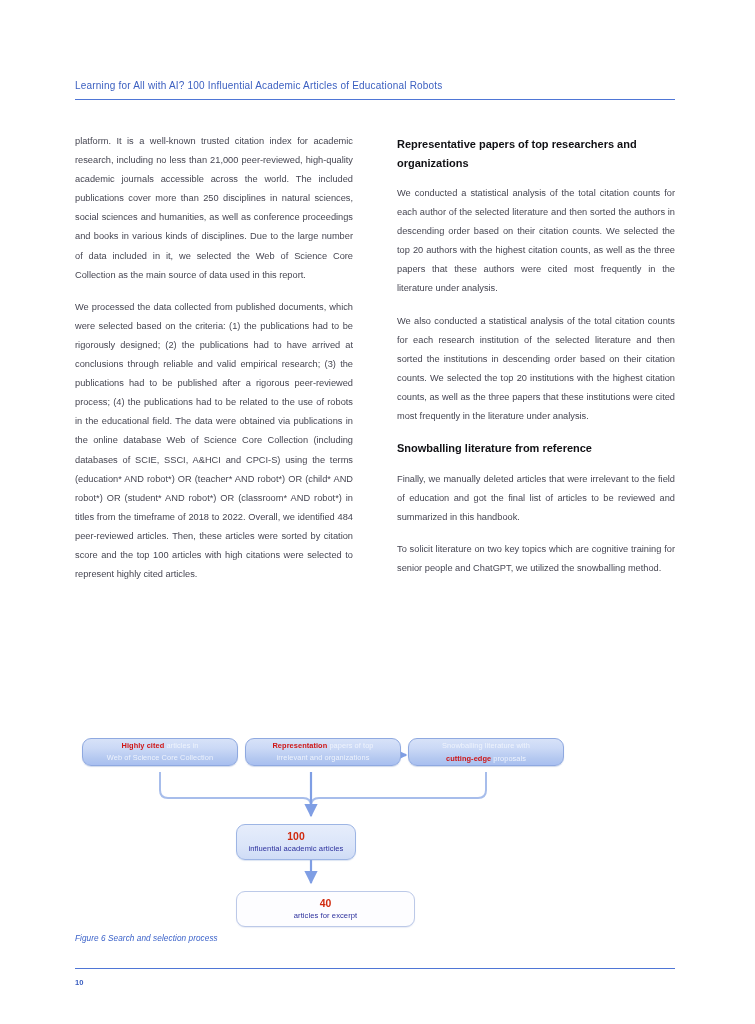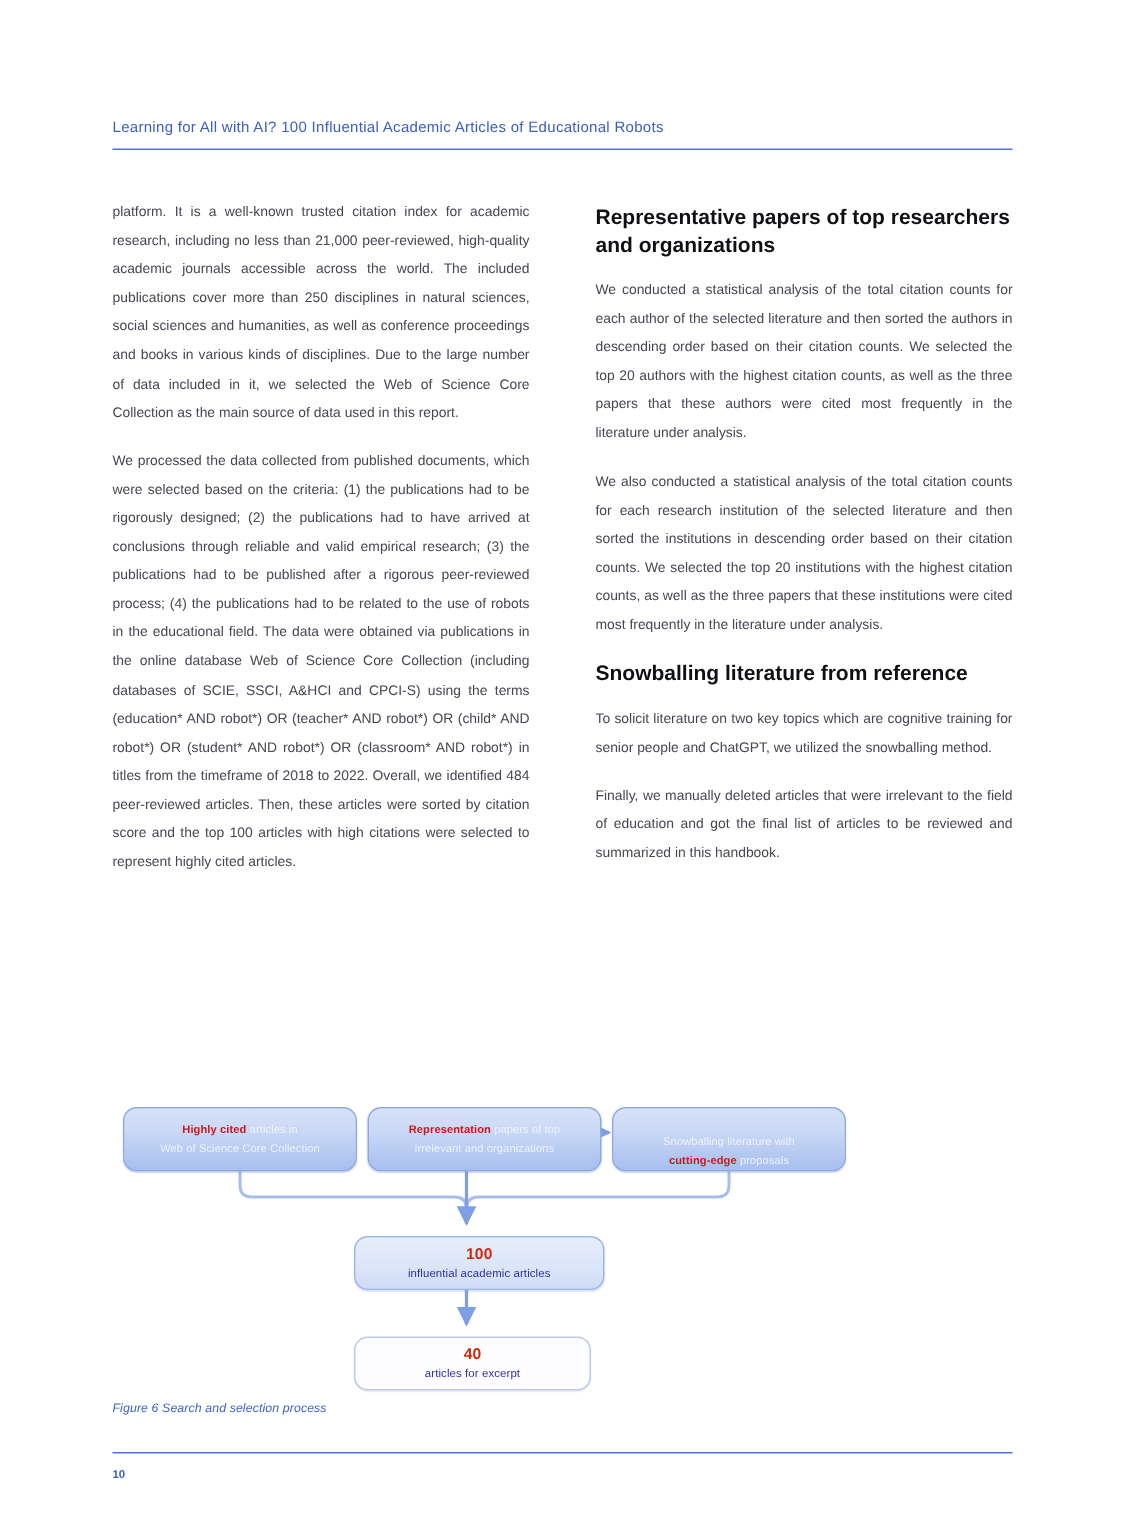--- a/index.html
+++ b/index.html
@@ -61,21 +61,21 @@
   p.body {
     margin: 0 0 13px 0;
     font-size: 9.25px;
     line-height: 19.1px;
     text-align: justify;
     color: #464652;
     hyphens: none;
   }
   h3.sub {
     margin: 0 0 12px 0;
-    font-size: 14px;
+    font-size: 11px;
     line-height: 18.5px;
     font-weight: bold;
     color: #101014;
     text-align: left;
   }
   h3.sub.tight {
     margin-top: 3px;
   }
 
   
@@ -98,40 +98,40 @@
     display: flex;
     flex-direction: column;
     justify-content: center;
     align-items: center;
     z-index: 3;
   }
 
   
   .fc-top {
     width: 156px;
-    height: 43px;
+    height: 28px;
     top: 10px;
     border: 1px solid #8fa9e0;
     background: linear-gradient(to bottom, #d7e2f8 0%, #cbd9f6 35%, #b4c8f0 75%, #a8bff0 100%);
     color: #eef3fd;
     box-shadow: 0 1px 1px rgba(120,145,200,0.35);
   }
   .fc-top .line { display: block; white-space: nowrap; }
   .hl-red {
     color: #cf1616;
     font-weight: bold;
   }
 
   #box-highly  { left: 7px; }
   #box-repr    { left: 170px; }
   #box-snow    { left: 333px; justify-content: flex-end; }
 
   
   .fc-mid {
-    width: 167px;
+    width: 120px;
     height: 36px;
     left: 161px;
     top: 96px;
     border: 1px solid #9db5e4;
     border-radius: 9px;
     background: linear-gradient(to bottom, #e6edfb 0%, #dbe5f9 60%, #cfdcf6 100%);
     box-shadow: 0 1px 1px rgba(140,165,215,0.3);
   }
   .fc-mid .num {
     font-size: 10.4px;
@@ -140,21 +140,21 @@
     line-height: 13px;
   }
   .fc-mid .cap {
     font-size: 7.6px;
     color: #2b2f9c;
     line-height: 12px;
   }
 
   
   .fc-bot {
-    width: 158px;
+    width: 179px;
     height: 36px;
     left: 161px;
     top: 163px;
     border: 1px solid #bcc9e8;
     border-radius: 9px;
     background: #fdfdff;
     box-shadow: 0 1px 1px rgba(170,185,220,0.25);
   }
   .fc-bot .num {
     font-size: 10.4px;
@@ -221,22 +221,22 @@
     <div class="col">
       <p class="body">platform. It is a well-known trusted citation index for academic research, including no less than 21,000 peer-reviewed, high-quality academic journals accessible across the world. The included publications cover more than 250 disciplines in natural sciences, social sciences and humanities, as well as conference proceedings and books in various kinds of disciplines. Due to the large number of data included in it, we selected the Web of Science Core Collection as the main source of data used in this report.</p>
       <p class="body">We processed the data collected from published documents, which were selected based on the criteria: (1) the publications had to be rigorously designed; (2) the publications had to have arrived at conclusions through reliable and valid empirical research; (3) the publications had to be published after a rigorous peer-reviewed process; (4) the publications had to be related to the use of robots in the educational field. The data were obtained via publications in the online database Web of Science Core Collection (including databases of SCIE, SSCI, A&amp;HCI and CPCI-S) using the terms (education* AND robot*) OR (teacher* AND robot*) OR (child* AND robot*) OR (student* AND robot*) OR (classroom* AND robot*) in titles from the timeframe of 2018 to 2022. Overall, we identified 484 peer-reviewed articles. Then, these articles were sorted by citation score and the top 100 articles with high citations were selected to represent highly cited articles.</p>
     </div>
 
     <div class="col">
       <h3 class="sub tight">Representative papers of top researchers and organizations</h3>
       <p class="body">We conducted a statistical analysis of the total citation counts for each author of the selected literature and then sorted the authors in descending order based on their citation counts. We selected the top 20 authors with the highest citation counts, as well as the three papers that these authors were cited most frequently in the literature under analysis.</p>
       <p class="body">We also conducted a statistical analysis of the total citation counts for each research institution of the selected literature and then sorted the institutions in descending order based on their citation counts. We selected the top 20 institutions with the highest citation counts, as well as the three papers that these institutions were cited most frequently in the literature under analysis.</p>
       <h3 class="sub">Snowballing literature from reference</h3>
+      <p class="body">Finally, we manually deleted articles that were irrelevant to the field of education and got the final list of articles to be reviewed and summarized in this handbook.</p>
       <p class="body">To solicit literature on two key topics which are cognitive training for senior people and ChatGPT, we utilized the snowballing method.</p>
-      <p class="body">Finally, we manually deleted articles that were irrelevant to the field of education and got the final list of articles to be reviewed and summarized in this handbook.</p>
     </div>
 
   </div>
 
   <div class="figure">
 
     <svg class="fc-svg" viewBox="0 0 600 225">
       <defs>
         <marker id="arrowhead" markerWidth="7" markerHeight="7" refX="5.4" refY="3" orient="auto">
           <path d="M0,0 L6,3 L0,6 Z" fill="#7f9ee4"></path>

